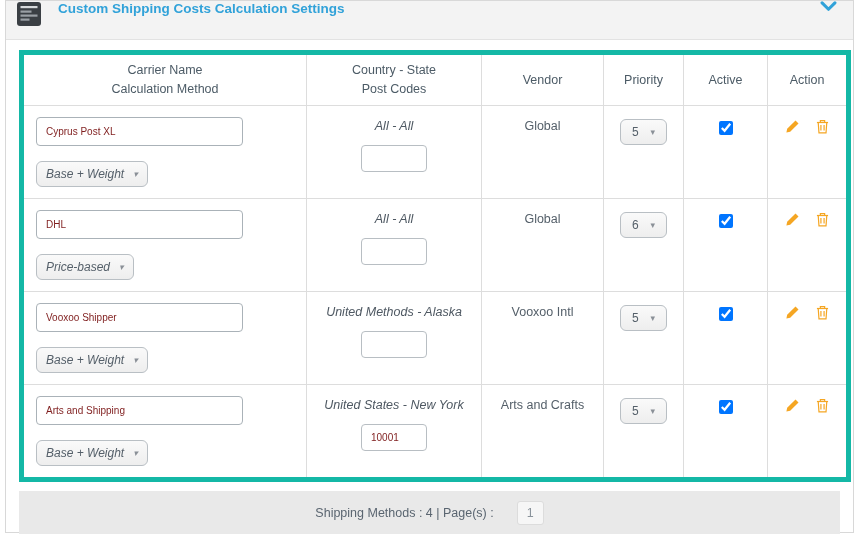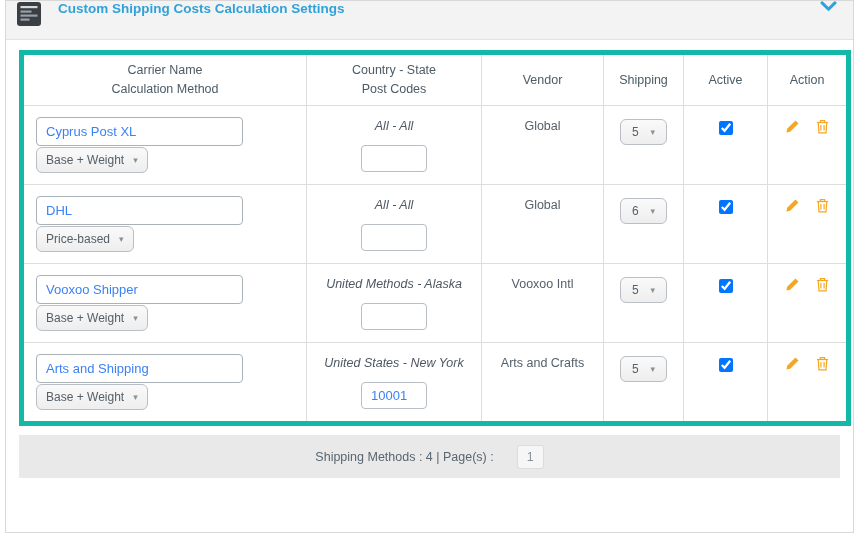--- a/index.html
+++ b/index.html
@@ -60,22 +60,22 @@
   }
   table.grid tbody td { height: 78px; vertical-align: top; }
   td.center { text-align: center; padding-top: 13px; }
 
   .carrier-cell { padding: 11px 12px; }
   .text-input {
     border: 1px solid #aab2b8;
     border-radius: 4px;
     height: 29px;
     font-family: "Liberation Sans", sans-serif;
-    font-size: 13px;
-    color: #3b82f6;
+    font-size: 10px;
+    color: #7f1d1d;
     padding: 12px 9px;
     background: #fff;
     outline: none;
     display: block;
   }
   .carrier-input { width: 207px; }
   .postcode-input {
     width: 66px; height: 27px;
     margin: 12px auto 0;
     text-align: left;
@@ -88,21 +88,21 @@
     align-items: center;
     border: 1px solid #b9bfc4;
     border-radius: 6px;
     background: linear-gradient(#fafafa, #eeeeee);
     padding: 5px 9px;
     font-size: 12px;
     color: #55606a;
     cursor: pointer;
     gap: 9px;
   }
-  .method-select { margin-top: 1px; }
+  .method-select { margin-top: 15px; font-style: italic; }
   .priority-select { padding: 5px 11px; gap: 12px; }
   .caret { font-size: 9px; color: #8a9097; line-height: 1; }
 
   input[type="checkbox"] { width: 14px; height: 14px; margin-top: 2px; cursor: pointer; }
 
   .icon-btn { cursor: pointer; display: inline-block; margin: 0 6px; }
 
   
   .summary-bar {
     margin-top: 9px;
@@ -166,21 +166,21 @@
             <div>Calculation Method</div>
           </th>
           <th>
             <div>Country - State</div>
             <div>Post Codes</div>
           </th>
           <th>
             <div>Vendor</div>
           </th>
           <th>
-            <div>Shipping</div>
+            <div>Priority</div>
           </th>
           <th>
             <div>Active</div>
           </th>
           <th>
             <div>Action</div>
           </th>
         </tr>
       </thead>
       <tbody>

